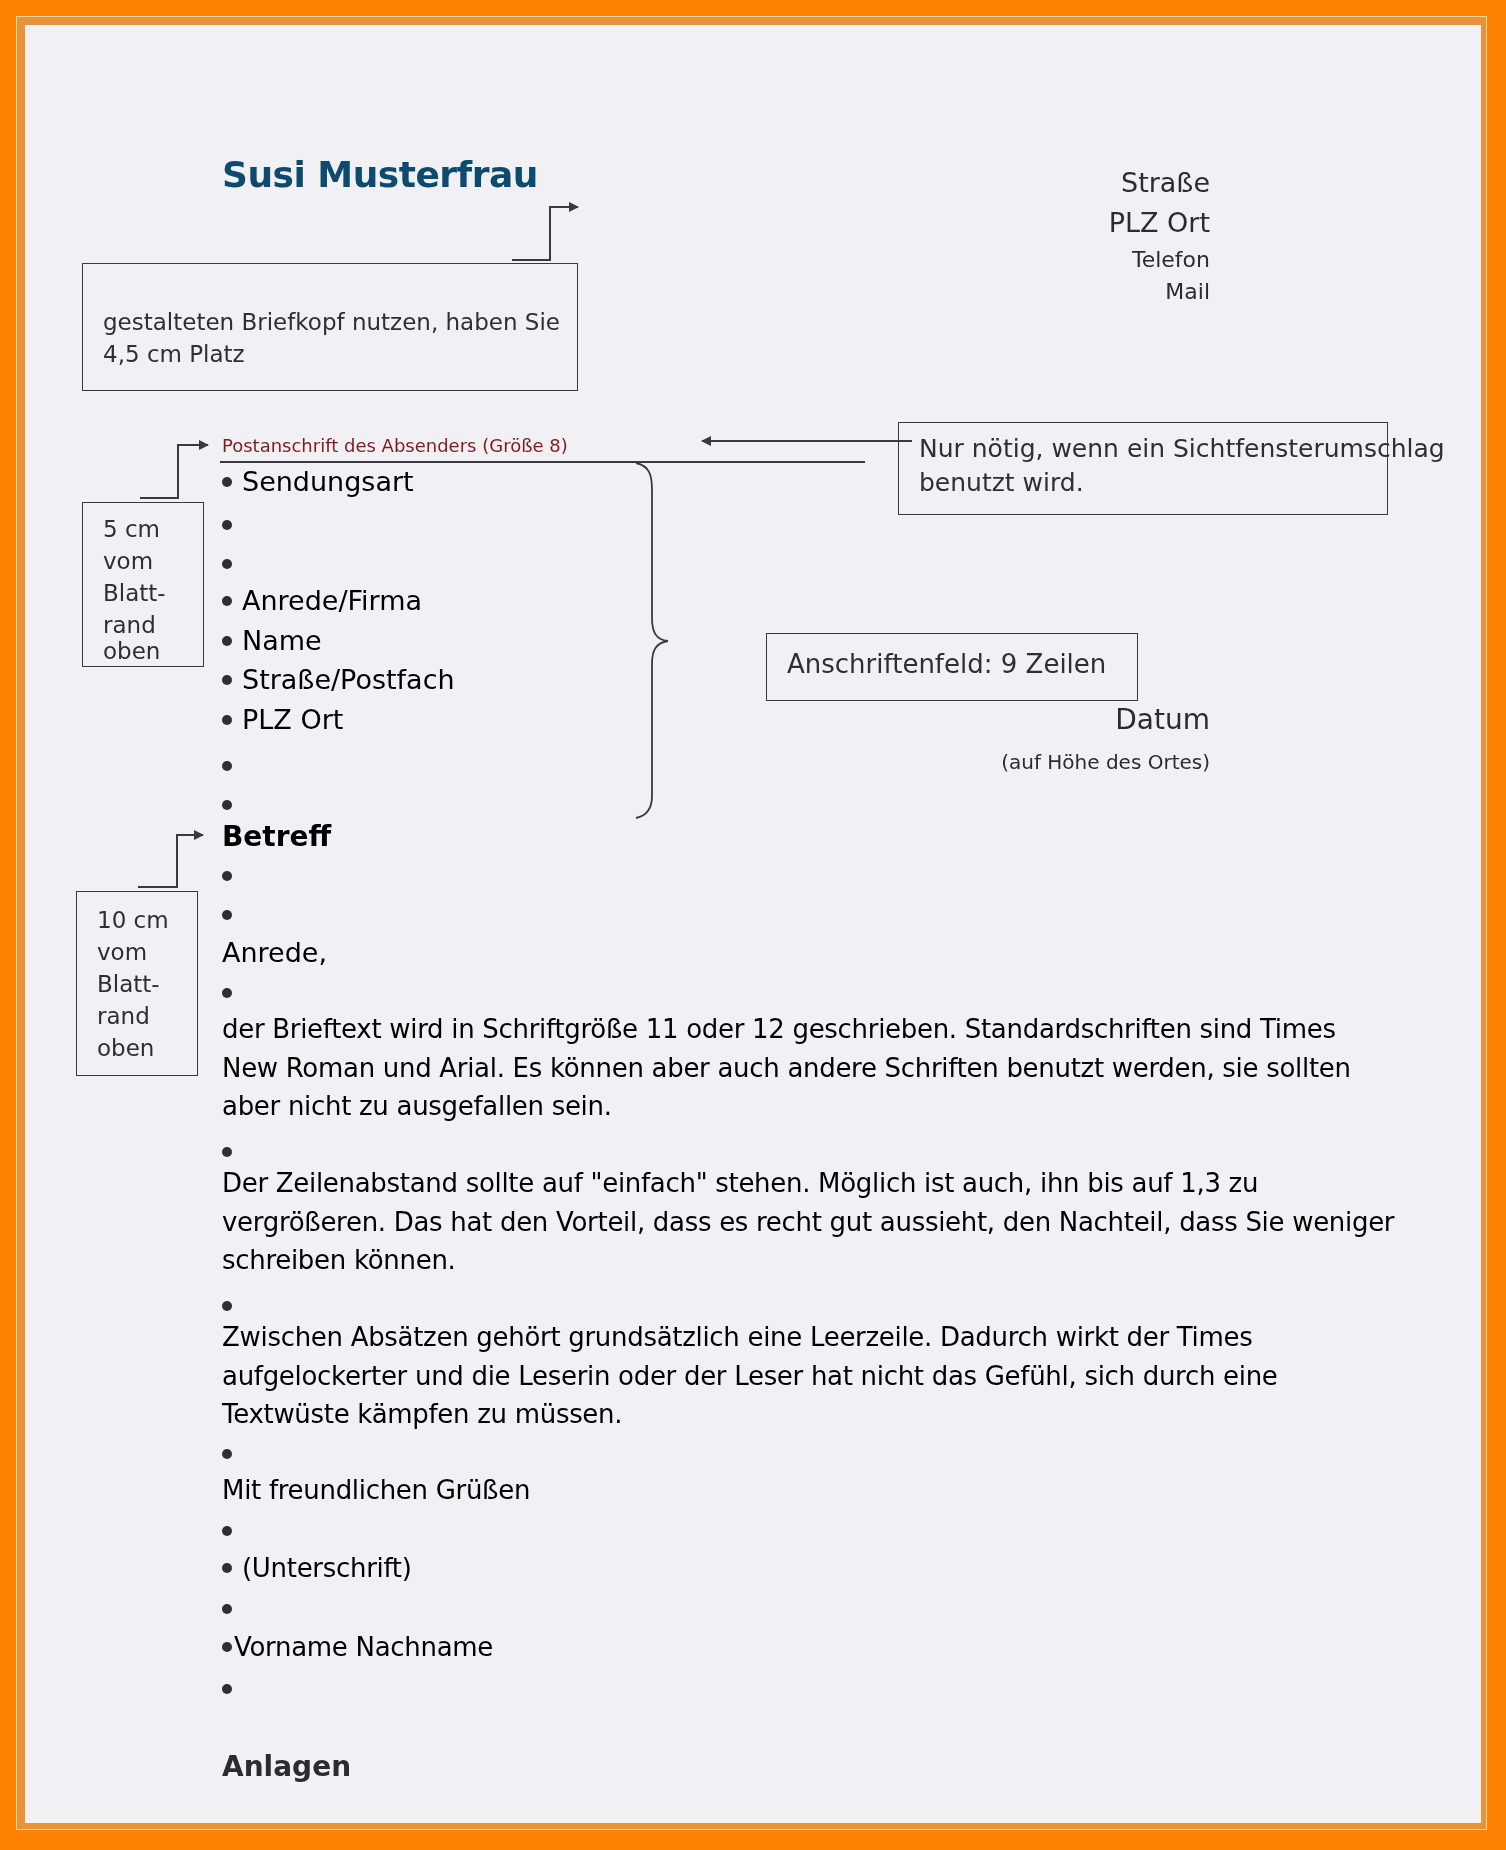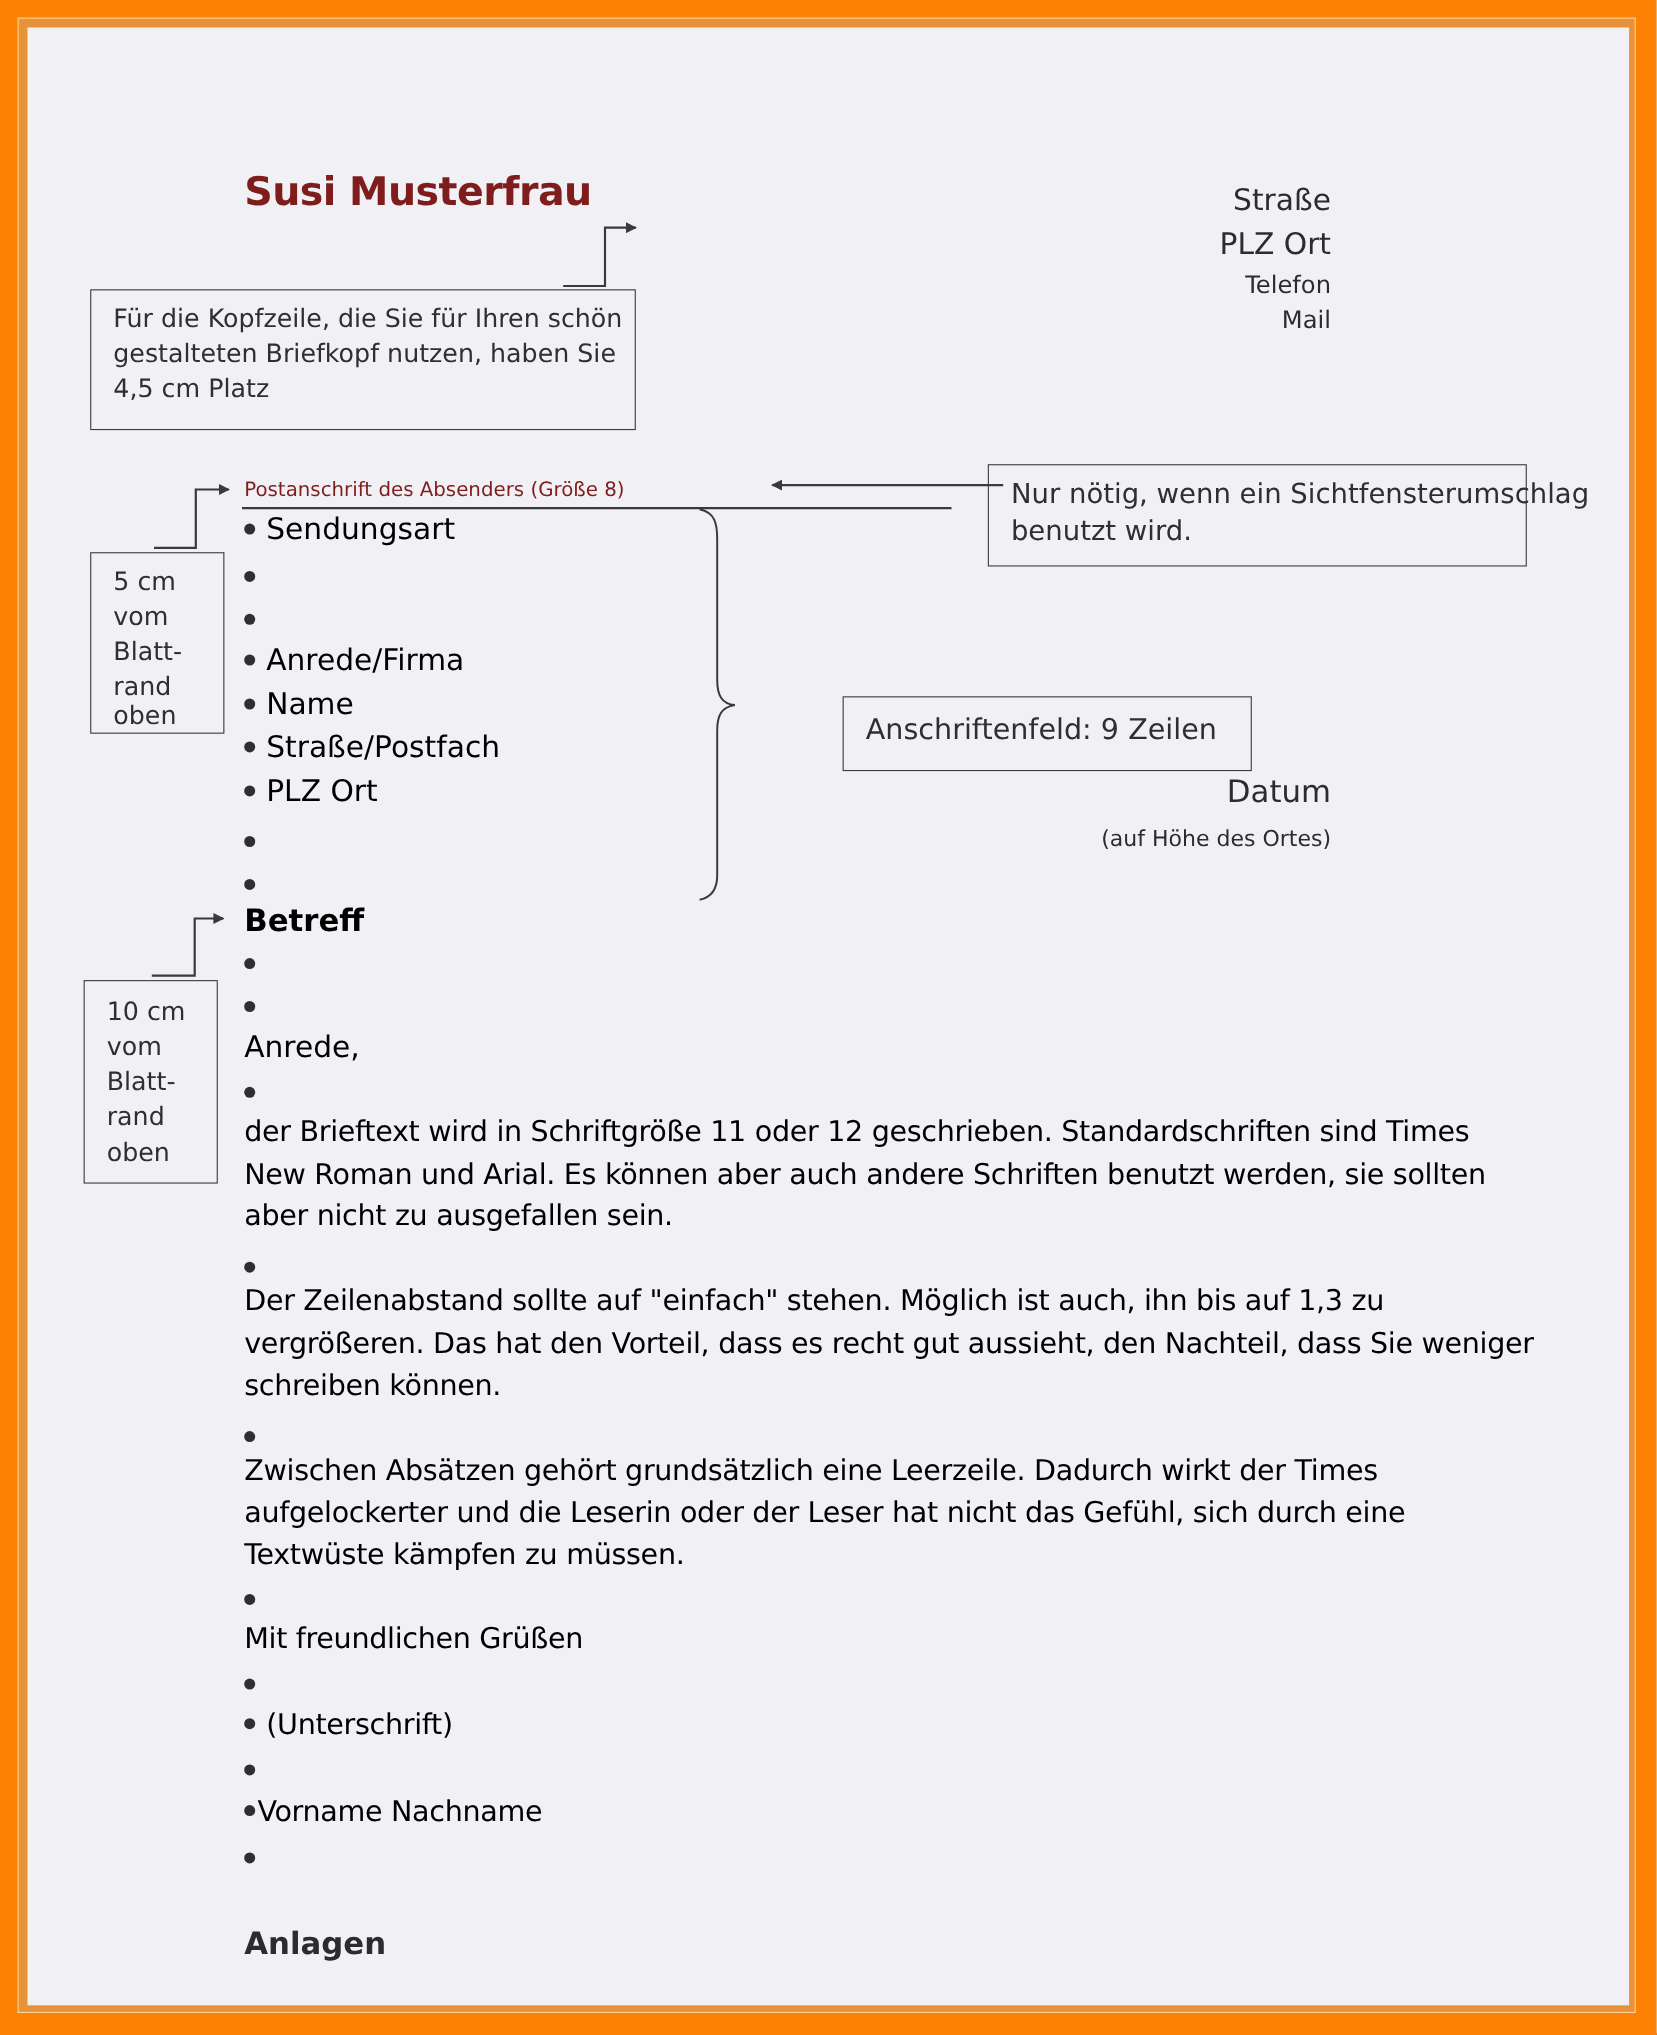--- a/index.html
+++ b/index.html
@@ -16,21 +16,21 @@
     .frame-band {
       position:absolute; left:17px; top:17px; width:1469px; height:1812px;
       background:#e8923a;
     }
     .paper {
       position:absolute; left:25px; top:25px; width:1456px; height:1798px;
       background:#f1f1f5;
       box-shadow: inset 1px 1px 0 #fff6e0;
     }
     .abs { position:absolute; white-space:nowrap; }
-    .name { left:222px; top:154px; font-size:36px; font-weight:bold; letter-spacing:-0.5px; color:#7f1d1d;text-align:right; }
+    .name { left:222px; top:154px; font-size:36px; font-weight:bold; letter-spacing:-0.5px; color:#0c4a6e;text-align:right; }
     .addr-r { position:absolute; right:280px; white-space:nowrap; text-align:right; }
     .box { position:absolute; border:1.6px solid #3a3a3e; box-sizing:border-box; }
     .box-text { font-size:23px; line-height:32px; color:#2e2e33; }
     .line-item { font-size:27px; color:#000000; }
     .bullet { display:inline-block; width:10px; height:10px; border-radius:50%; background:#2e2e33; margin-right:10px; vertical-align:middle; position:relative; top:-2px; }
     .bold { font-weight:bold; }
     .body-text { font-size:26px; color:#000000; letter-spacing:-0.3px; }
     svg.overlay { position:absolute; left:0; top:0; }
   </style>
 </head>
@@ -40,21 +40,20 @@
 <div class="frame-line"></div>
 <div class="paper"></div>
 
 <div class="abs name">Susi Musterfrau</div>
 <div class="addr-r" style="top:167px; font-size:27px; right:296px;">Straße</div>
 <div class="addr-r" style="top:207px; font-size:27px; right:296px;">PLZ Ort</div>
 <div class="addr-r" style="top:247px; font-size:22px; right:296px;">Telefon</div>
 <div class="addr-r" style="top:279px; font-size:22px; right:296px;">Mail</div>
 
 <div class="box" style="left:82px; top:263px; width:496px; height:128px;">
-  <div class="abs box-text" style="left:20px; top:10px;">Für die Kopfzeile, die Sie für Ihren schön</div>
   <div class="abs box-text" style="left:20px; top:42px;">gestalteten Briefkopf nutzen, haben Sie</div>
   <div class="abs box-text" style="left:20px; top:74px;">4,5 cm Platz</div>
 </div>
 
 <div class="abs" style="left:222px; top:435px; font-size:18px; color:#7f1d1d;">Postanschrift des Absenders (Größe 8)</div>
 
 <div class="box" style="left:898px; top:422px; width:490px; height:93px;">
   <div class="abs box-text" style="left:20px; top:10px; font-size:25px;">Nur nötig, wenn ein Sichtfensterumschlag</div>
   <div class="abs box-text" style="left:20px; top:44px; font-size:25px;">benutzt wird.</div>
 </div>

